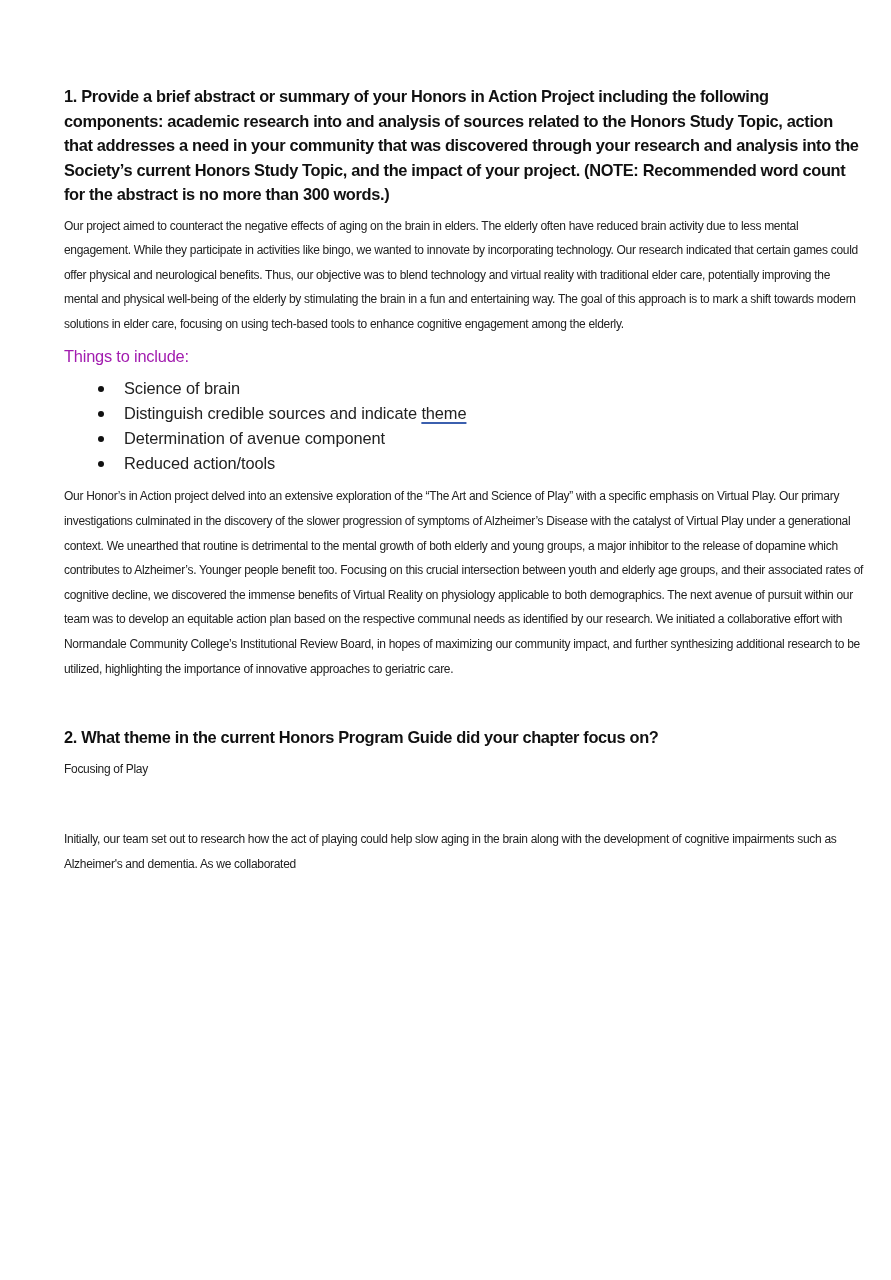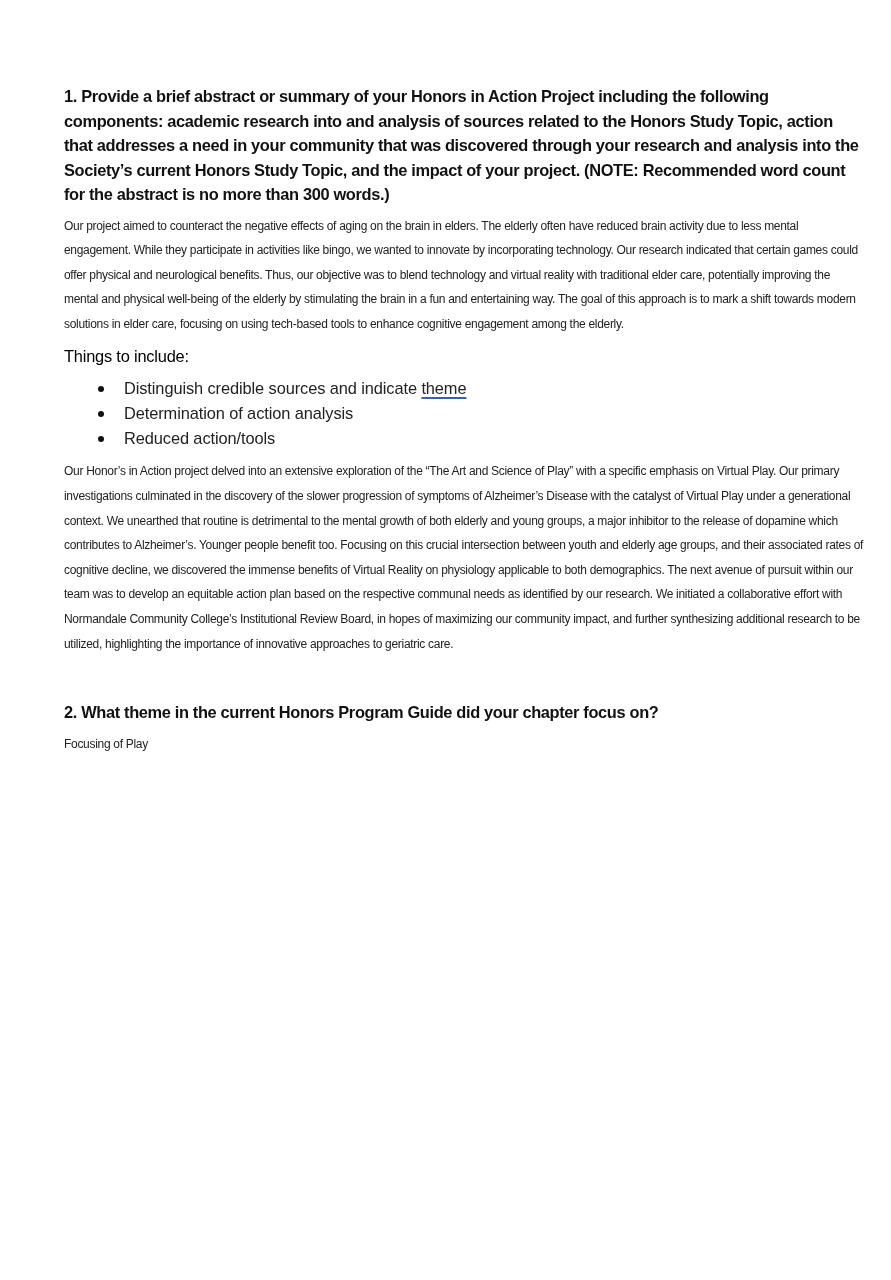--- a/index.html
+++ b/index.html
@@ -33,21 +33,21 @@
       font-size: 12px;
       line-height: 24.6px;
       letter-spacing: -0.3px;
       margin: 0 0 8px 0;
       color: #222;
     }
     .lbl {
       font-size: 16.4px;
       line-height: 24px;
       margin: 0 0 8px 0;
-      color: #000000;
+      color: #a21caf;
       letter-spacing: -0.2px;
     }
     ul.bullets {
       list-style: none;
       margin: 0 0 8px 0;
       padding: 0;
     }
     ul.bullets li {
       position: relative;
       padding-left: 60px;
@@ -80,35 +80,40 @@
 <div class="page">
 
   <p class="q">1. Provide a brief abstract or summary of your Honors in Action Project including the following components: academic research into and analysis of sources related to the Honors Study Topic, action that addresses a need in your community that was discovered through your research and analysis into the Society’s current Honors Study Topic, and the impact of your project. (NOTE: Recommended word count for the abstract is no more than 300 words.)</p>
   <p class="p">Our project aimed to counteract the negative effects of aging on the brain in elders. The elderly often have reduced brain activity due to less mental engagement. While they participate in activities like bingo, we wanted to innovate by incorporating technology. Our research indicated that certain games could offer physical and neurological benefits. Thus, our objective was to blend technology and virtual reality with traditional elder care, potentially improving the mental and physical well-being of the elderly by stimulating the brain in a fun and entertaining way. The goal of this approach is to mark a shift towards modern solutions in elder care, focusing on using tech-based tools to enhance cognitive engagement among the elderly.</p>
 
   <p class="lbl">Things to include:</p>
 
   <ul class="bullets">
     <li>
       <span class="dot"></span>
+      <span>Science of brain</span>
+    </li>
+    <li>
+      <span class="dot"></span>
       <span>Distinguish credible sources and indicate </span><span class="squiggle">theme</span>
     </li>
     <li>
       <span class="dot"></span>
-      <span>Determination of action analysis</span>
+      <span>Determination of avenue component</span>
     </li>
     <li>
       <span class="dot"></span>
       <span>Reduced action/tools</span>
     </li>
   </ul>
 
   <p class="p">Our Honor’s in Action project delved into an extensive exploration of the “The Art and Science of Play” with a specific emphasis on Virtual Play. Our primary investigations culminated in the discovery of the slower progression of symptoms of Alzheimer’s Disease with the catalyst of Virtual Play under a generational context. We unearthed that routine is detrimental to the mental growth of both elderly and young groups, a major inhibitor to the release of dopamine which contributes to Alzheimer’s. Younger people benefit too. Focusing on this crucial intersection between youth and elderly age groups, and their associated rates of cognitive decline, we discovered the immense benefits of Virtual Reality on physiology applicable to both demographics. The next avenue of pursuit within our team was to develop an equitable action plan based on the respective communal needs as identified by our research. We initiated a collaborative effort with Normandale Community College’s Institutional Review Board, in hopes of maximizing our community impact, and further synthesizing additional research to be utilized, highlighting the importance of innovative approaches to geriatric care.</p>
 
   <div class="gap1"></div>
 
   <p class="q">2. What theme in the current Honors Program Guide did your chapter focus on?</p>
   <p class="p">Focusing of Play</p>
 
   <div class="gap2"></div>
 
+  <p class="p">Initially, our team set out to research how the act of playing could help slow aging in the brain along with the development of cognitive impairments such as Alzheimer's and dementia. As we collaborated</p>
 
 </div>
 
 </body></html>

